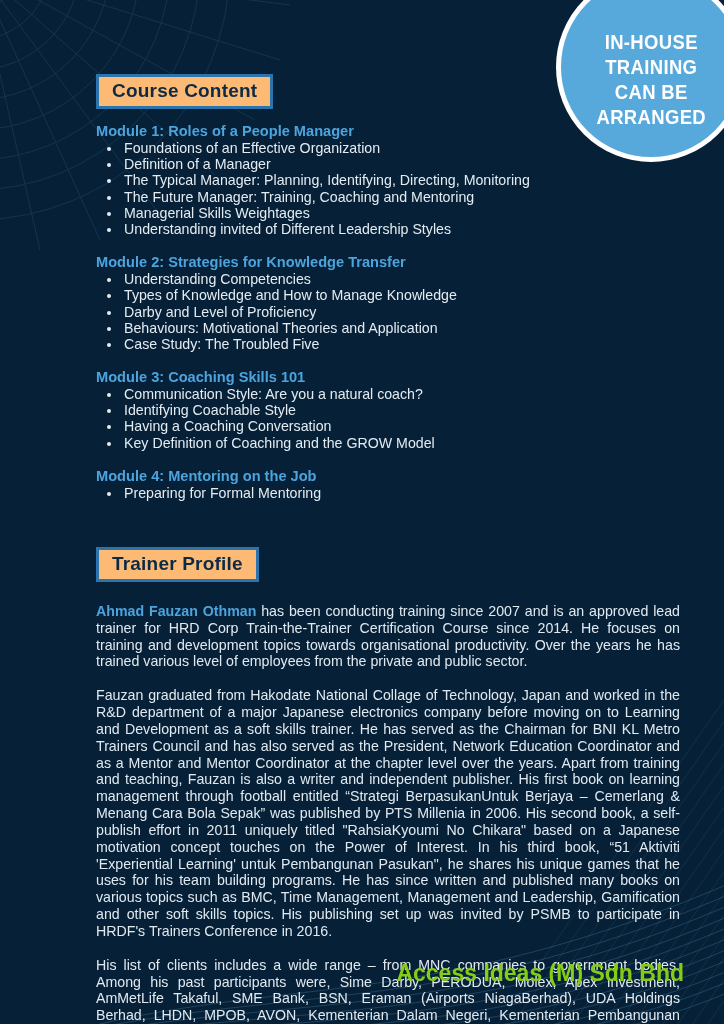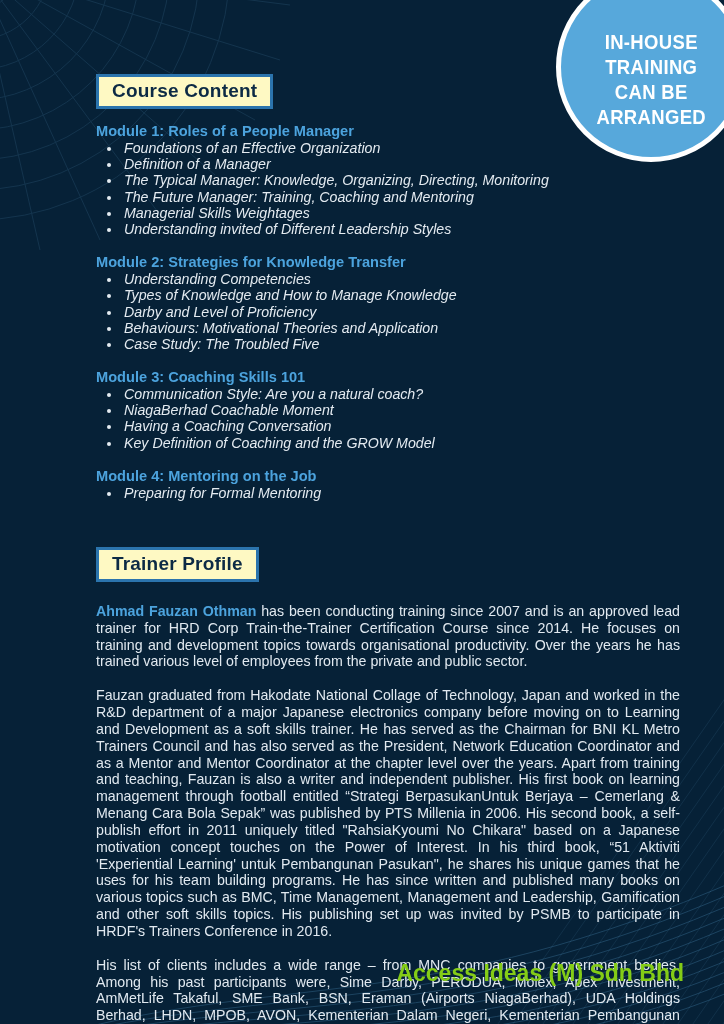--- a/index.html
+++ b/index.html
@@ -15,21 +15,21 @@
   }
   .decor { position:absolute; pointer-events:none; }
   .decor-topleft { top:0; left:0; }
   .decor-bottom { bottom:0; left:0; }
   .decor-diag { right:0; bottom:0; }
 
   .content { position:relative; padding:74px 66px 0 70px; z-index:2; }
 
   .section-title {
     display:inline-block;
-    background:#fef9c3;
+    background:#fdba74;
     border:3px solid #2B74AD;
     color:#0C2A45;
     font-size:19px;
     font-weight:bold;
     padding:3px 13px 4px 13px;
     letter-spacing:0.2px;
   }
 
   .modules { margin-top:14px; }
   .module { margin-bottom:17px; }
@@ -42,21 +42,20 @@
   .module ul {
     margin:0; padding:0 0 0 26px;
     list-style:disc;
   }
   .module li {
     font-size:14.2px;
     line-height:1.07;
     margin:0 0 1px 0;
     color:#E4EBF1;
     padding-left:2px;
-    font-style:italic;
   }
 
   .trainer-section { margin-top:46px; }
   .bio { margin-top:21px; }
   .bio p {
     margin:0 4px 17px 0;
     font-size:14.2px;
     line-height:1.185;
     text-align:justify;
     color:#E1E9F0;
@@ -168,41 +167,41 @@
   <div class="content">
 
     <div class="section-title">Course Content</div>
 
     <div class="modules">
       <div class="module">
         <div class="module-heading">Module 1: Roles of a People Manager</div>
         <ul>
             <li>Foundations of an Effective Organization</li>
             <li>Definition of a Manager</li>
-            <li>The Typical Manager: Knowledge, Organizing, Directing, Monitoring</li>
+            <li>The Typical Manager: Planning, Identifying, Directing, Monitoring</li>
             <li>The Future Manager: Training, Coaching and Mentoring</li>
             <li>Managerial Skills Weightages</li>
             <li>Understanding invited of Different Leadership Styles</li>
           </ul>
       </div>
       <div class="module">
         <div class="module-heading">Module 2: Strategies for Knowledge Transfer</div>
         <ul>
             <li>Understanding Competencies</li>
             <li>Types of Knowledge and How to Manage Knowledge</li>
             <li>Darby and Level of Proficiency</li>
             <li>Behaviours: Motivational Theories and Application</li>
             <li>Case Study: The Troubled Five</li>
           </ul>
       </div>
       <div class="module">
         <div class="module-heading">Module 3: Coaching Skills 101</div>
         <ul>
             <li>Communication Style: Are you a natural coach?</li>
-            <li>NiagaBerhad Coachable Moment</li>
+            <li>Identifying Coachable Style</li>
             <li>Having a Coaching Conversation</li>
             <li>Key Definition of Coaching and the GROW Model</li>
           </ul>
       </div>
       <div class="module">
         <div class="module-heading">Module 4: Mentoring on the Job</div>
         <ul>
             <li>Preparing for Formal Mentoring</li>
           </ul>
       </div>

